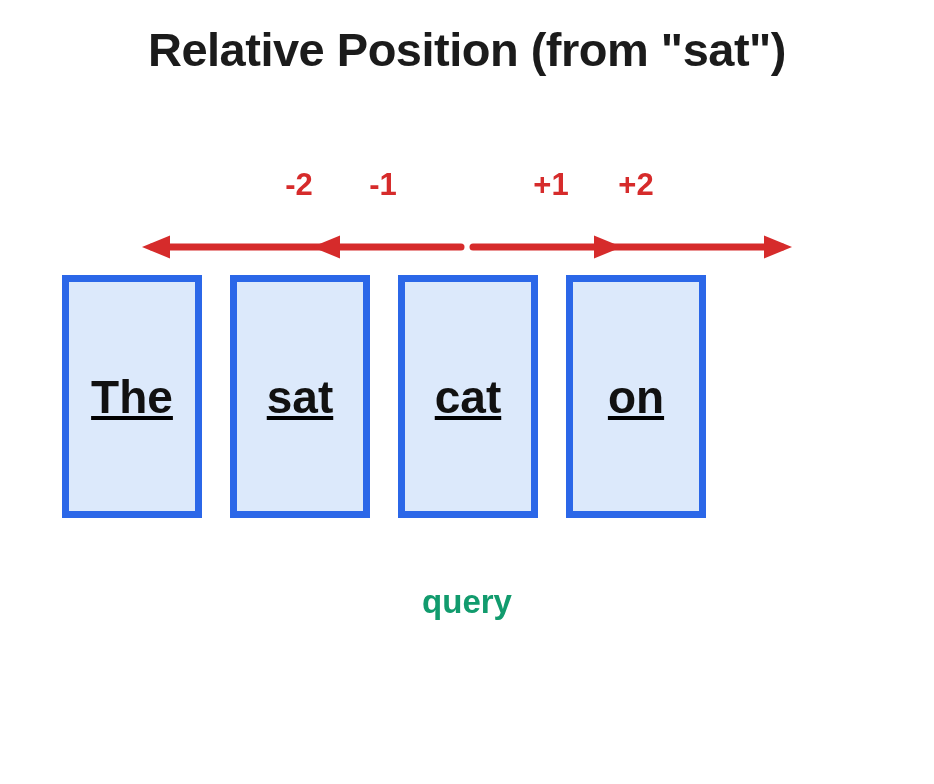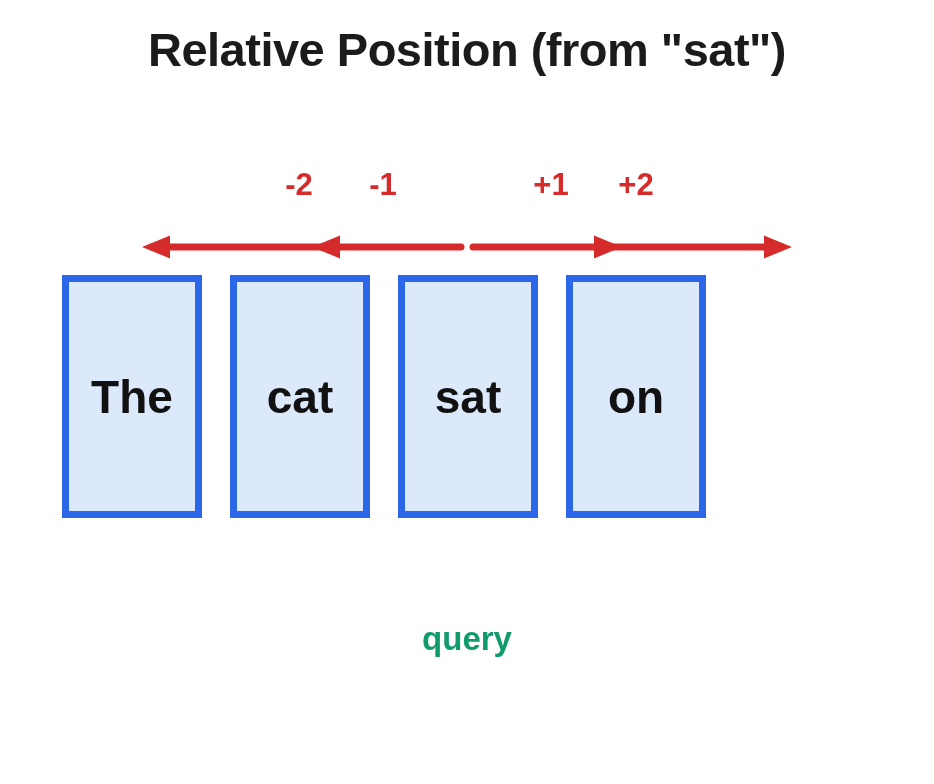--- a/index.html
+++ b/index.html
@@ -65,36 +65,36 @@
   }
   .token-box {
     box-sizing: border-box;
     width: 140px;
     height: 243px;
     border: 7px solid var(--box-border-blue, #2b67e8);
     background: var(--box-fill-blue, #dce9fb);
     display: flex;
     align-items: center;
     justify-content: center;
+    text-decoration: underline;
   }
   .token-label {
     font-size: 46px;
     font-weight: 700;
     color: #111111;
   }
   .query-label {
     position: absolute;
     top: 583px;
     left: 0;
     width: 934px;
     text-align: center;
     font-size: 33px;
     font-weight: 700;
     color: var(--query-green, #119b6d);
-    margin-top: 37px;
   }
 </style>
 </head>
 <body>
 
 <div class="canvas">
 
   <h1 class="title">Relative Position (from "sat")</h1>
 
   <span class="offset-label offset-minus-2">-2</span>
@@ -109,24 +109,24 @@
     <polygon points="312,21 340,9.5 340,32.5"></polygon>
     <polygon points="622,21 594,9.5 594,32.5"></polygon>
     <polygon points="792,21 764,9.5 764,32.5"></polygon>
   </svg>
 
   <div class="token-row">
     <div class="token-box">
       <span class="token-label">The</span>
     </div>
     <div class="token-box">
-      <span class="token-label">cat</span>
+      <span class="token-label">sat</span>
     </div>
     <div class="token-box">
-      <span class="token-label">sat</span>
+      <span class="token-label">cat</span>
     </div>
     <div class="token-box">
       <span class="token-label">on</span>
     </div>
   </div>
 
   <div class="query-label">query</div>
 
 </div>
 

